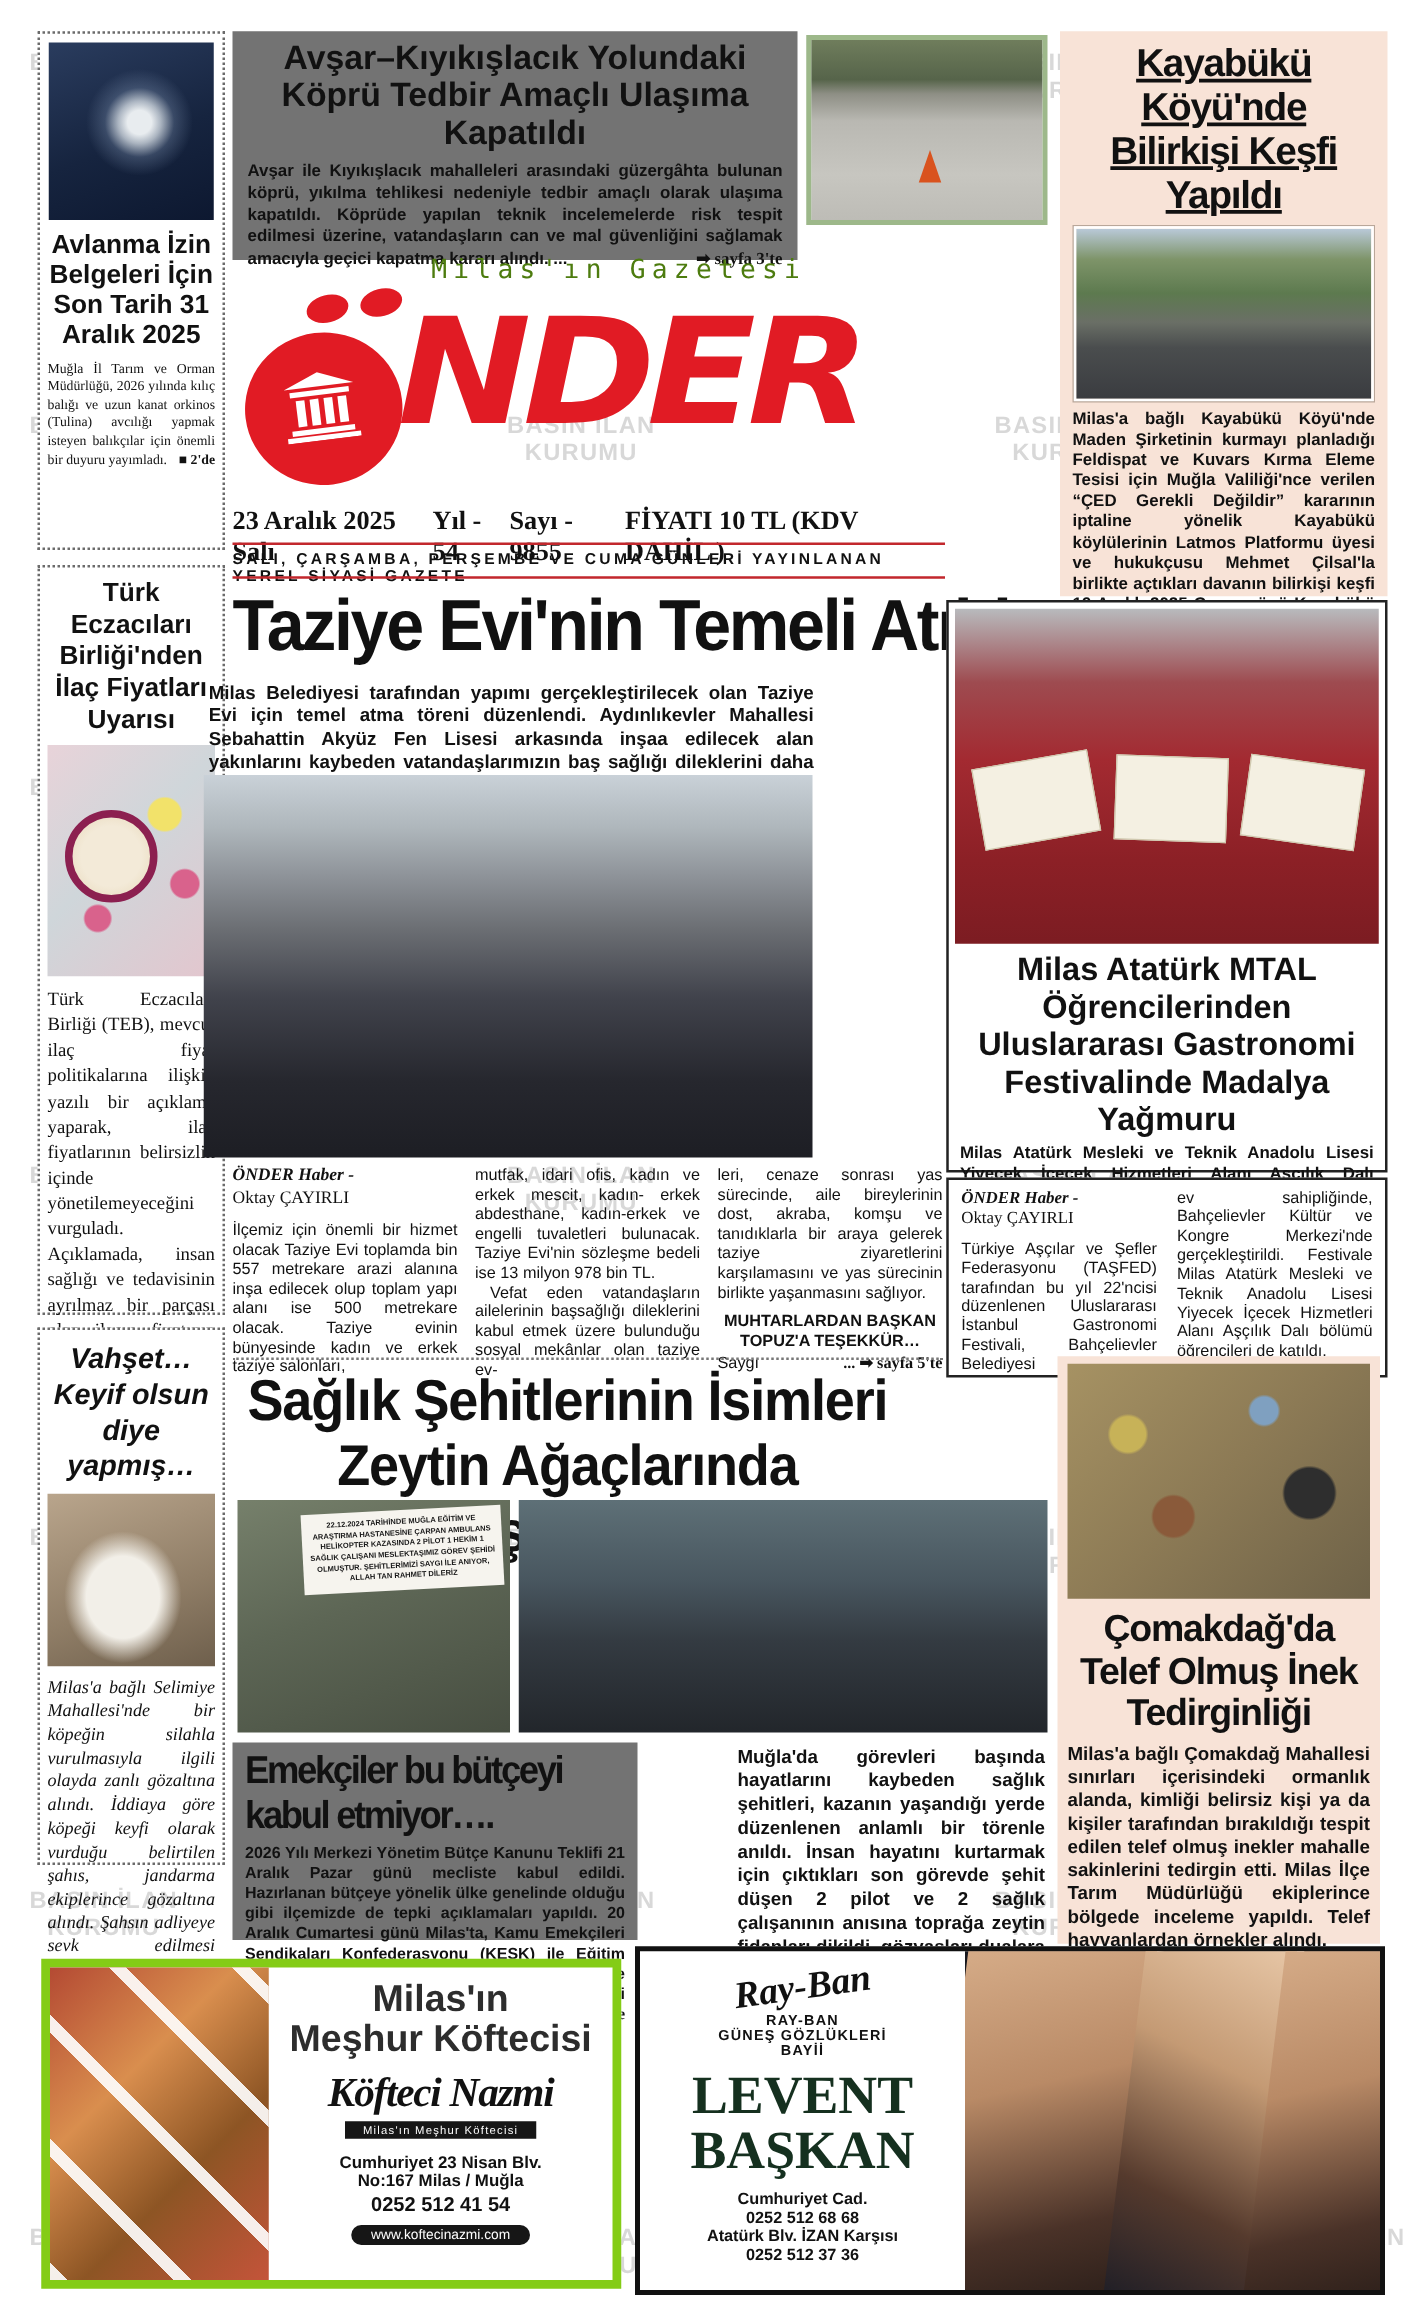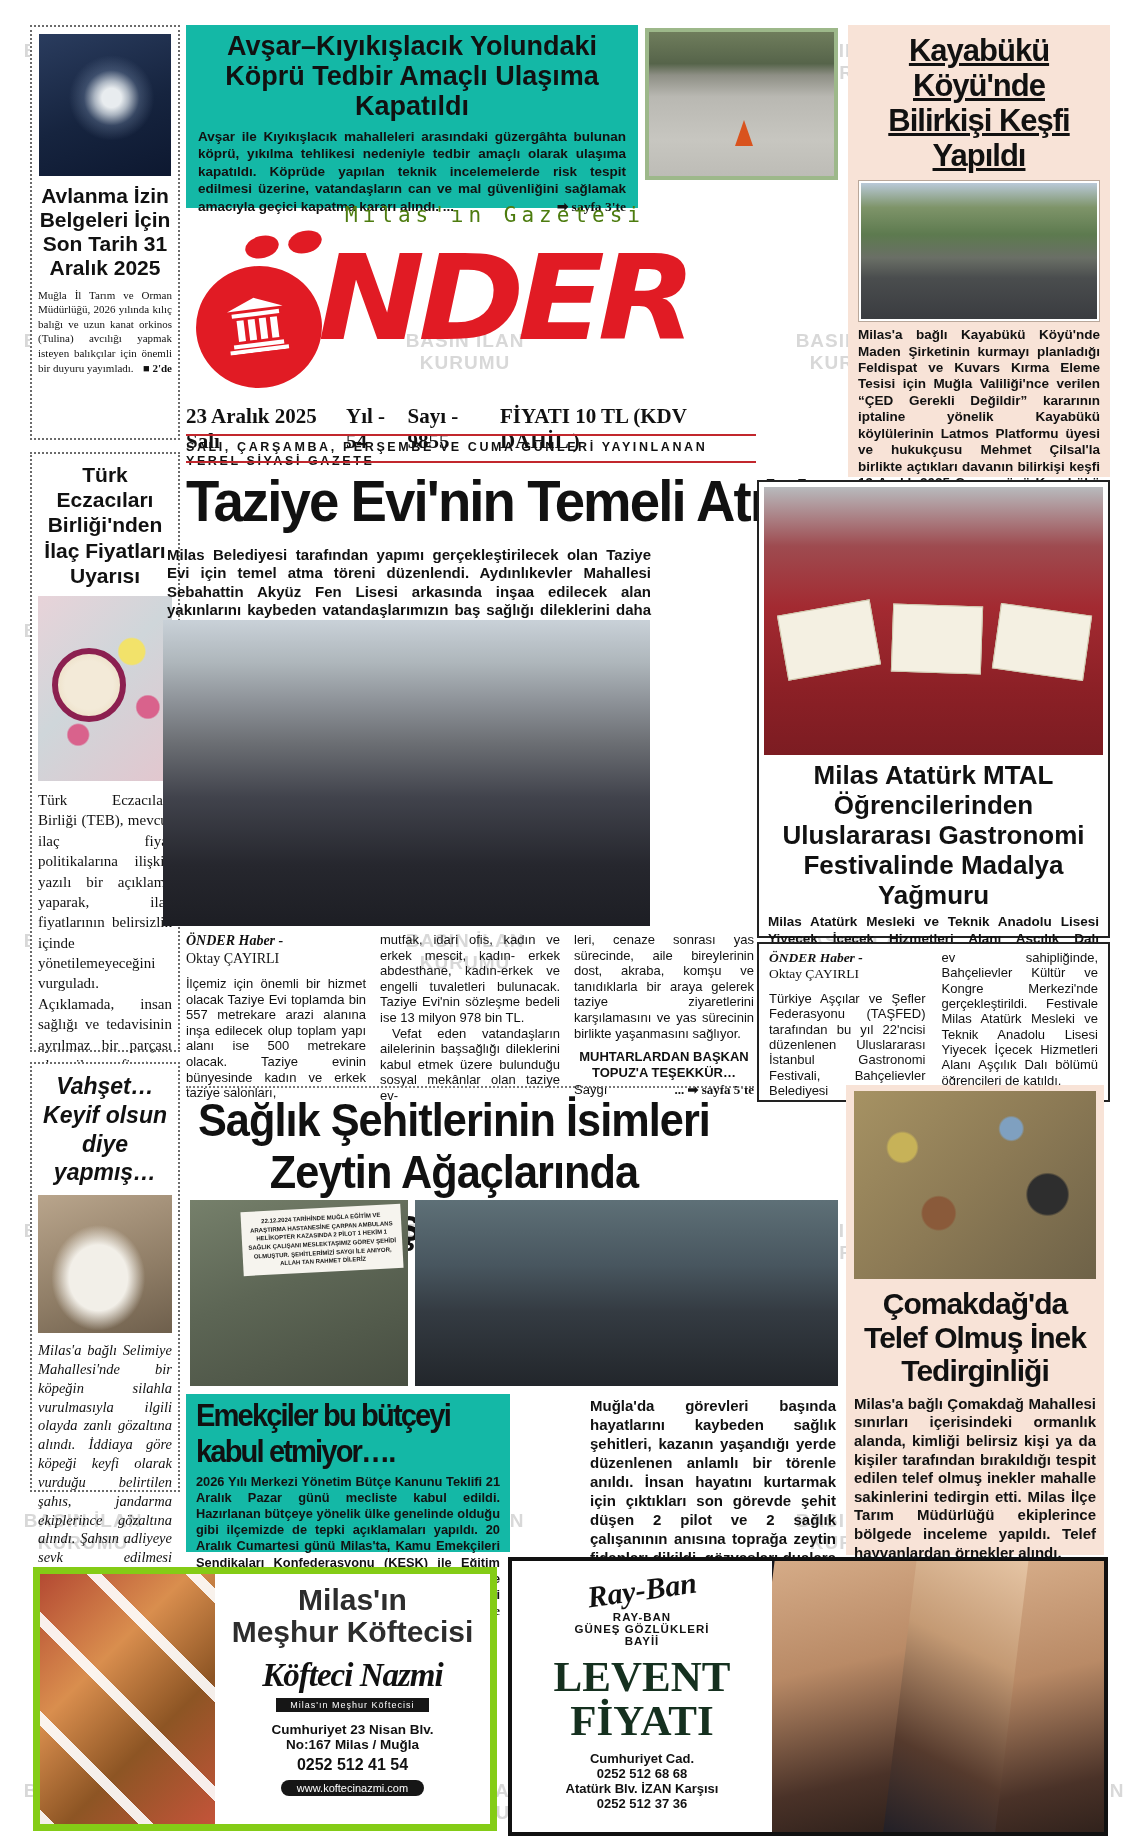--- a/index.html
+++ b/index.html
@@ -8,21 +8,21 @@
   .abs{position:absolute;box-sizing:border-box;}
   .serif{font-family:"Liberation Serif",serif;}
   .mono{font-family:"DejaVu Sans Mono",monospace;}
   .just{text-align:justify;}
   .ctr{text-align:center;}
   .b{font-weight:bold;}
   .dotbox{border:2px dotted #6b6b6b;background:#fff;z-index:2;}
   .wm{position:absolute;width:130px;color:#b9b9b9;opacity:.55;font-weight:bold;
       font-size:19px;line-height:1.15;text-align:center;z-index:0;letter-spacing:1px;}
   .panel-pink{background:#f8e3d7;}
-  .panel-green{background:#14b8a6;}
+  .panel-green{background:#737373;}
   .redrule{background:#c2272d;height:2px;z-index:3;}
   .headline-big{font-weight:bold;letter-spacing:-2px;transform:scaleX(.94);transform-origin:left;}
   .ref{font-weight:bold;white-space:nowrap;}
   .photo{z-index:2;}
   
   .ph-fish{background:radial-gradient(circle at 55% 45%, #e8ecef 0 9%, rgba(220,228,235,.75) 16%, rgba(120,140,170,.35) 26%, transparent 40%),linear-gradient(160deg,#2a3c5e 0%,#16243f 55%,#0d1830 100%);}
   .ph-bridge{background:linear-gradient(180deg,#6f7d5c 0%,#56644a 22%,#8e8f85 30%,#b9b8b2 45%,#c7c6c0 75%,#bdbcb6 100%);}
   .ph-crowd-forest{background:linear-gradient(180deg,#b9c9d8 0%,#7e9469 18%,#5d7a4f 38%,#6a6f66 55%,#4a4d4e 70%,#3a3c40 100%);}
   .ph-pills{background:radial-gradient(circle at 70% 30%, #f2e26a 0 8%, transparent 9%),radial-gradient(circle at 82% 60%, #d9628c 0 7%, transparent 8%),radial-gradient(circle at 30% 75%, #d9628c 0 6%, transparent 7%),linear-gradient(135deg,#e8d3d9 0%,#cfd6da 45%,#e3c6ce 100%);}
   .ph-dog{background:radial-gradient(ellipse at 45% 60%, #f2efe8 0 28%, transparent 45%),linear-gradient(160deg,#b9a58c 0%,#8f7d66 60%,#6e5f4c 100%);}
@@ -247,21 +247,21 @@
   </div>
 
   <div class="abs" style="left:508px;top:1557px;width:600px;height:279px;border:4px solid #111;background:#fff;display:flex;z-index:2;">
     <div style="width:260px;text-align:center;padding-top:12px;">
       <div class="serif" style="font-style:italic;font-size:30px;font-weight:bold;transform:rotate(-8deg);">Ray-Ban</div>
       <div class="b" style="font-size:11.5px;letter-spacing:1px;margin-top:4px;">RAY-BAN</div>
       <div class="b" style="font-size:11.5px;letter-spacing:1px;">GÜNEŞ GÖZLÜKLERİ</div>
       <div class="b" style="font-size:11.5px;letter-spacing:1px;">BAYİİ</div>
       <div class="serif b" style="font-size:43px;line-height:1.02;color:#15301f;margin-top:8px;">
         <div>LEVENT</div>
-        <div>FİYATI</div>
+        <div>BAŞKAN</div>
       </div>
       <div class="b" style="font-size:13px;margin-top:8px;">Cumhuriyet Cad.</div>
       <div class="b" style="font-size:13px;">0252 512 68 68</div>
       <div class="b" style="font-size:13px;">Atatürk Blv. İZAN Karşısı</div>
       <div class="b" style="font-size:13px;">0252 512 37 36</div>
     </div>
     <div style="flex:1;position:relative;overflow:hidden;background:#17171d;">
       <div class="photo ph-model" style="position:absolute;left:-14px;top:-10px;width:150px;height:300px;transform:rotate(7deg);border-right:6px solid #fff;"></div>
       <div class="photo ph-model2" style="position:absolute;left:128px;top:-12px;width:120px;height:300px;transform:rotate(7deg);border-right:6px solid #fff;"></div>
       <div class="photo ph-model" style="position:absolute;left:240px;top:-12px;width:130px;height:300px;transform:rotate(7deg);"></div>

